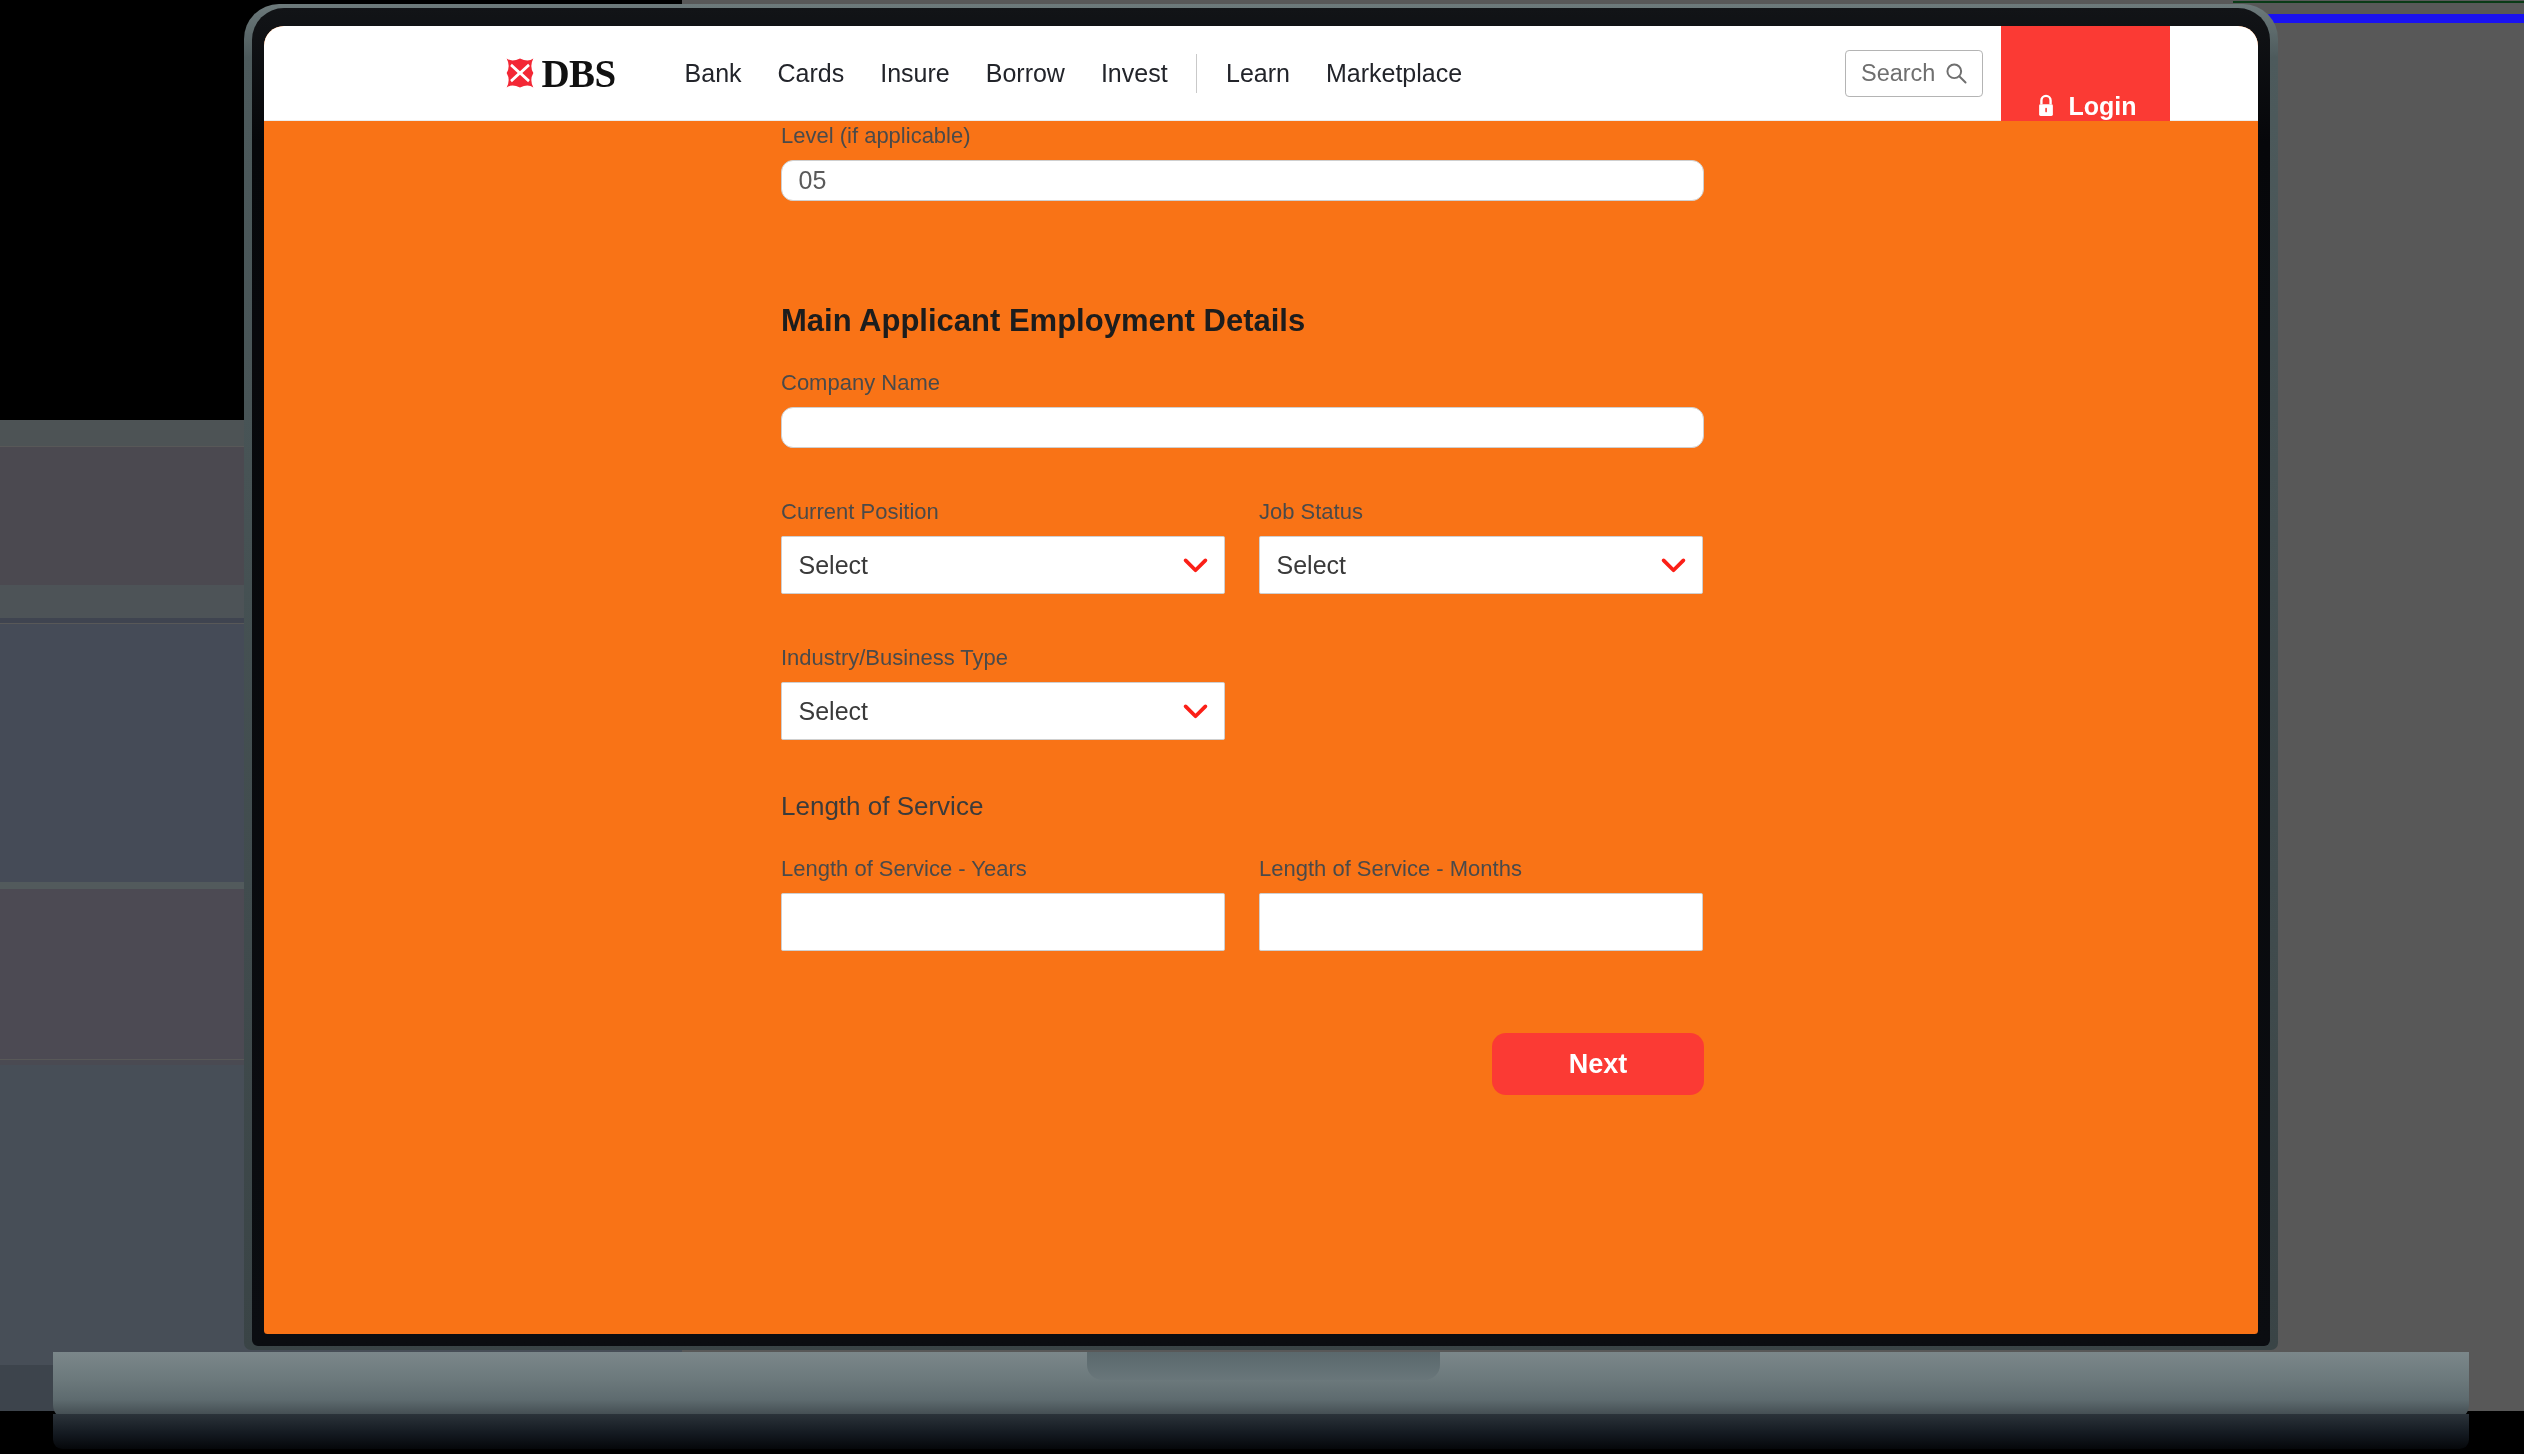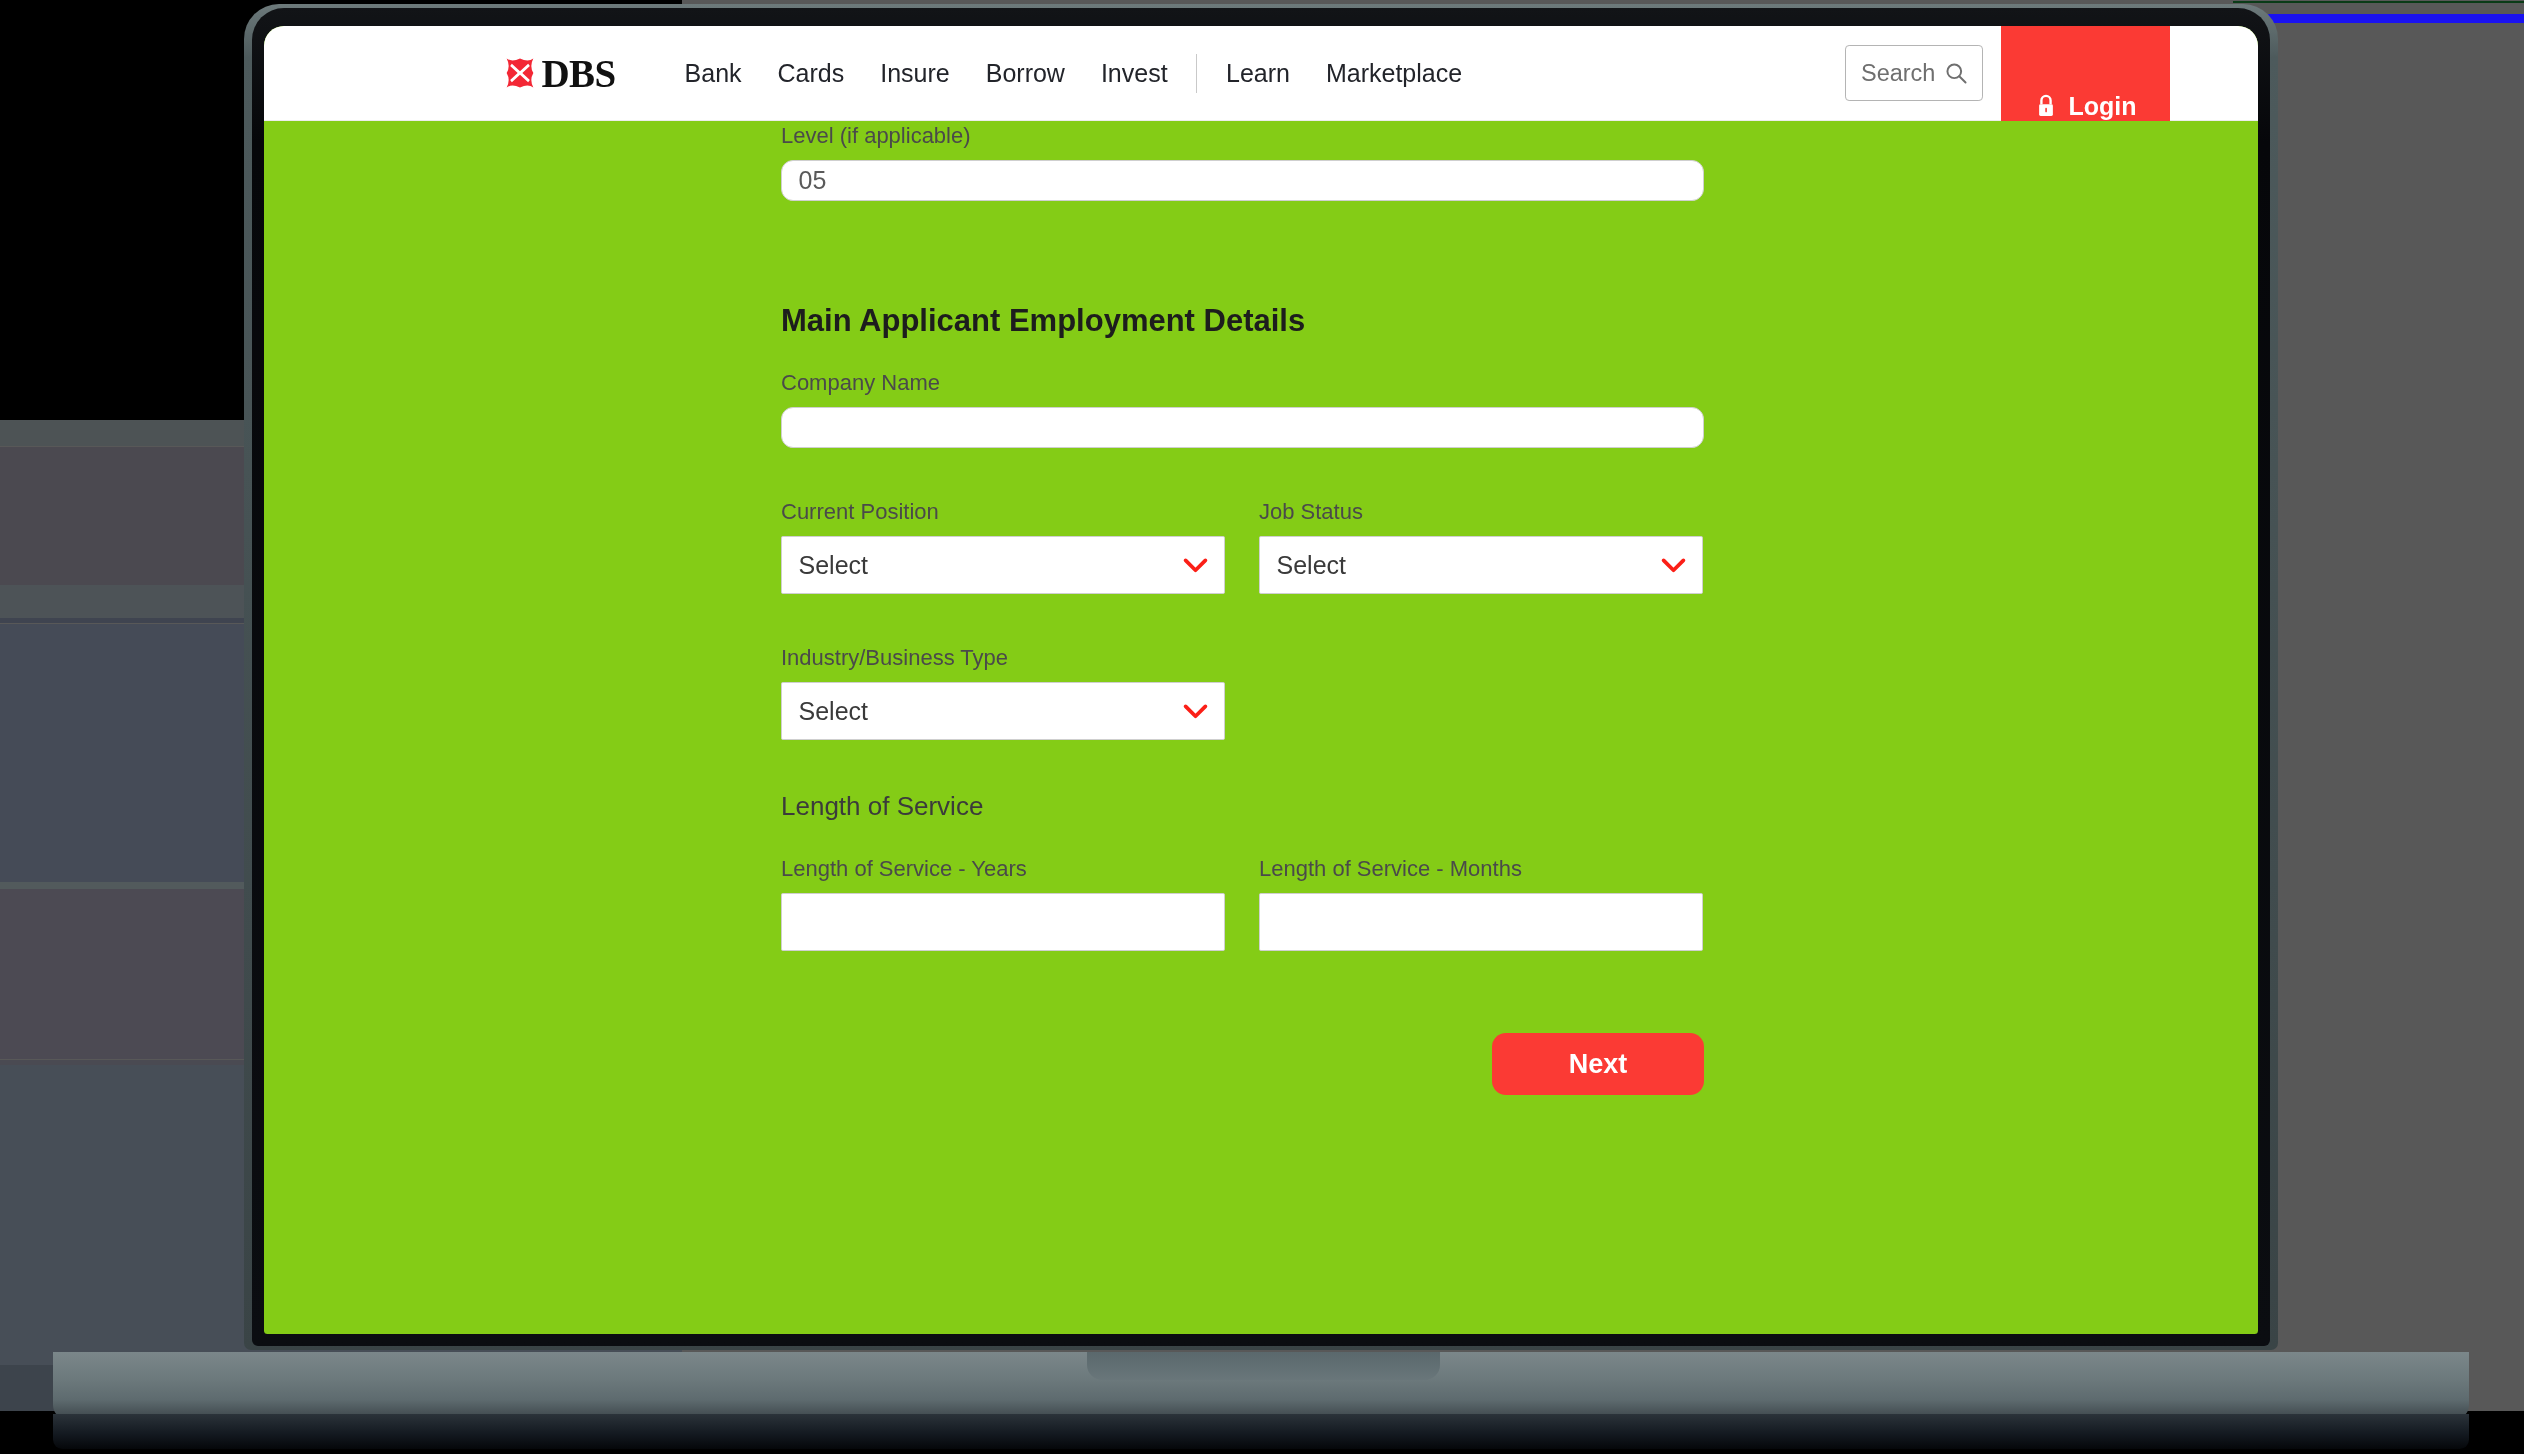--- a/index.html
+++ b/index.html
@@ -71,21 +71,21 @@
     position: absolute;
     left: 252px; top: 8.2px;
     width: 2018px; height: 1338px;
     background: linear-gradient(180deg, #121417 0%, #06070a 10%, #0b0d11 100%);
     border-radius: 32px 32px 5.9px 5.9px;
   }
   .screen {
     position: absolute;
     left: 264px; top: 26.4px;
     width: 1994px; height: 1308px;
-    background: #84cc16;
+    background: #f97316;
     border-radius: 20px 20px 3.5px 3.5px;
     overflow: hidden;
   }
 
   .laptop-base {
     position: absolute;
     left: 53px; top: 1352px;
     width: 2416px; height: 68px;
     background: linear-gradient(180deg, #7b878a 0%, #6c797c 40%, #5e6b6f 70%, #3b4449 100%);
     border-radius: 0 0 15.3px 15.3px;
@@ -162,21 +162,21 @@
     height: 95px;
   }
   .search-box {
     align-self: center;
     display: flex;
     align-items: center;
     gap: 8.2px;
     border: 1.8px solid #b4b4b4;
     border-radius: 4.1px;
     padding: 8.2px 15.3px;
-    height: 56px;
+    height: 47px;
     cursor: text;
     background: #fff;
   }
   .search-text { font-size: 23.5px; color: #6f6f6f; }
   .login-btn {
     width: 169px;
     background: #fb3a34;
     display: flex;
     align-items: flex-end;
     justify-content: center;

